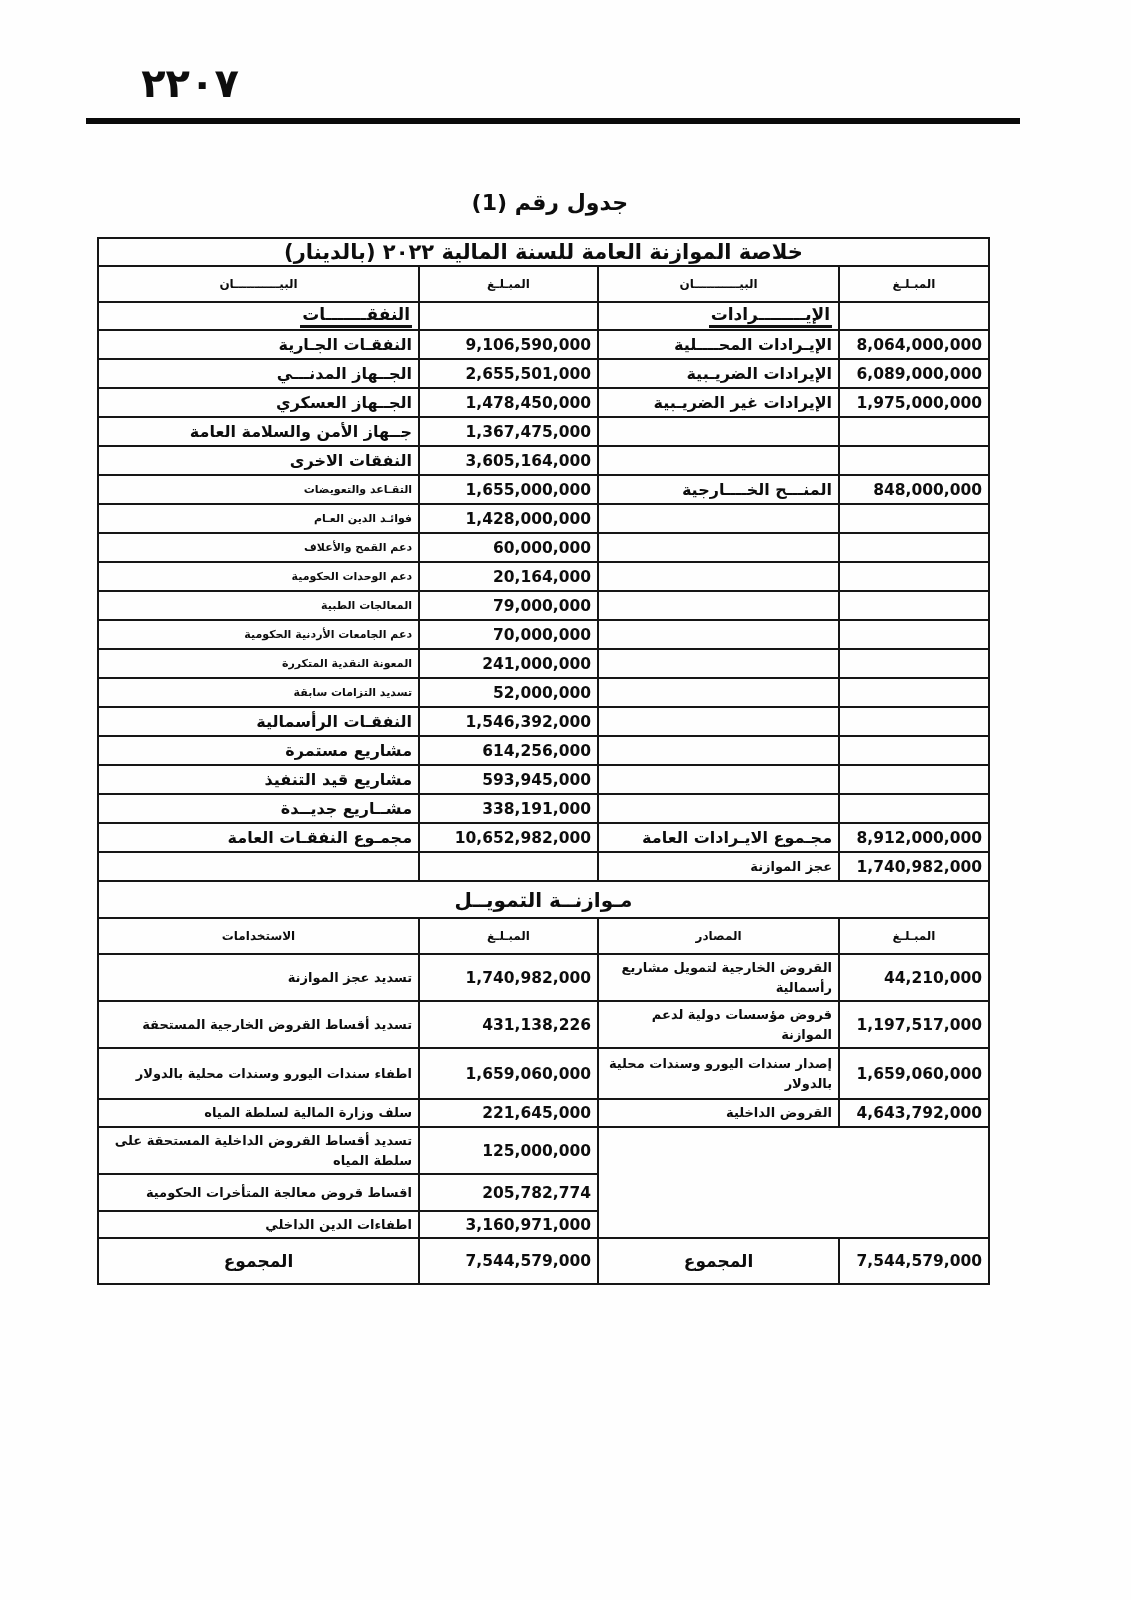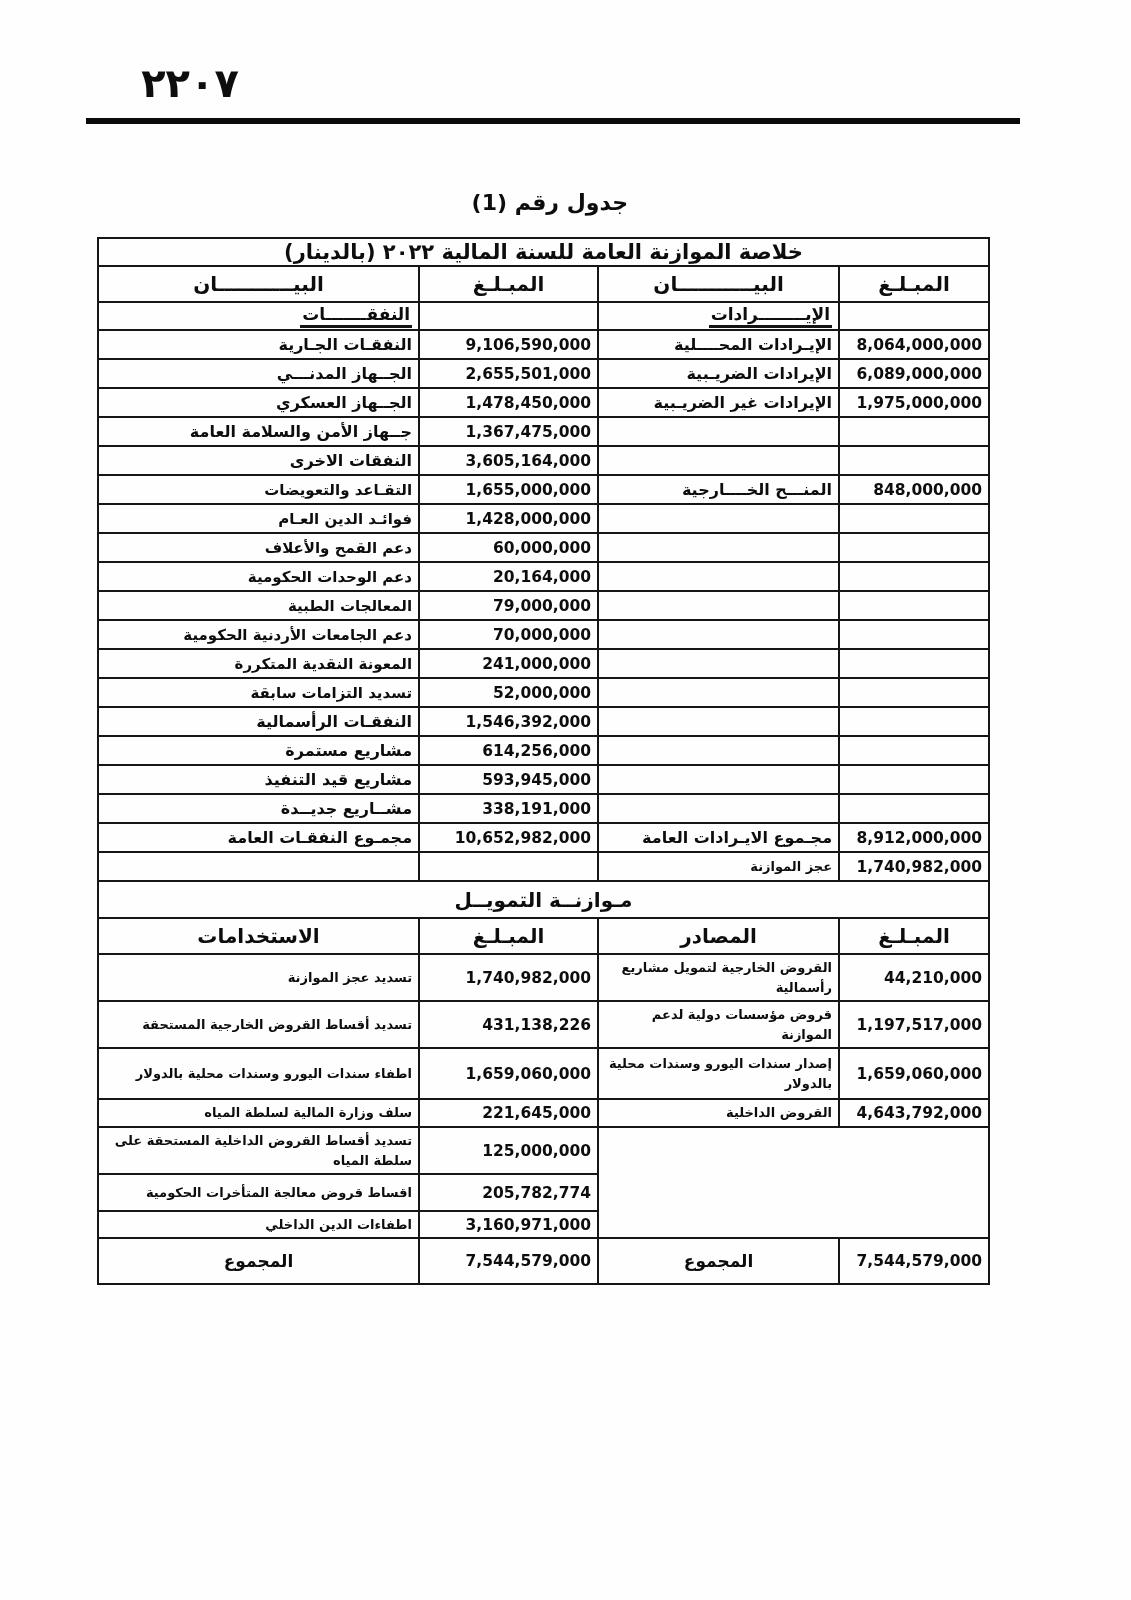--- a/index.html
+++ b/index.html
@@ -42,34 +42,34 @@
     border-collapse:collapse; table-layout:fixed;
     direction:rtl;
   }
   table.budget td {
     border:2px solid #161616;
     vertical-align:middle;
     overflow:hidden;
     padding:1px 6px;
   }
   tr.h-title td { height:19px; font-size:21px; font-weight:bold; text-align:center; }
-  tr.h-head  td { height:36px; font-size:20px; font-weight:bold; text-align:center; }
+  tr.h-head  td { height:36px; font-size:12px; font-weight:bold; text-align:center; }
   tr.h-sec   td { height:26px; }
   tr.h-fin-title td { height:37px; font-size:20px; font-weight:bold; text-align:center;border-radius:17px; }
 
   .sec-cell { text-align:right; padding-left:4px; }
   .sec-cell span {
     display:inline-block; font-size:17px; font-weight:bold;
     border-bottom:3px solid #141414; padding:0 2px 1px 2px;
   }
 
   td.lbl { text-align:right; font-weight:bold; }
   td.lg  { font-size:16px; }
   td.md  { font-size:13px; line-height:1.5; }
-  td.sm  { font-size:15px;border-radius:10px; }
+  td.sm  { font-size:11px;border-radius:10px; }
   td.num {
     direction:ltr; text-align:right; font-weight:bold; font-size:15.5px;
     padding-left:4px; padding-right:5px;
   }
   td.ctr { text-align:center; }
 
   tr.r  td { height:29px; }
   tr.fh1 td { height:47px; }
   tr.fh2 td { height:47px; }
   tr.fh3 td { height:51px; }

